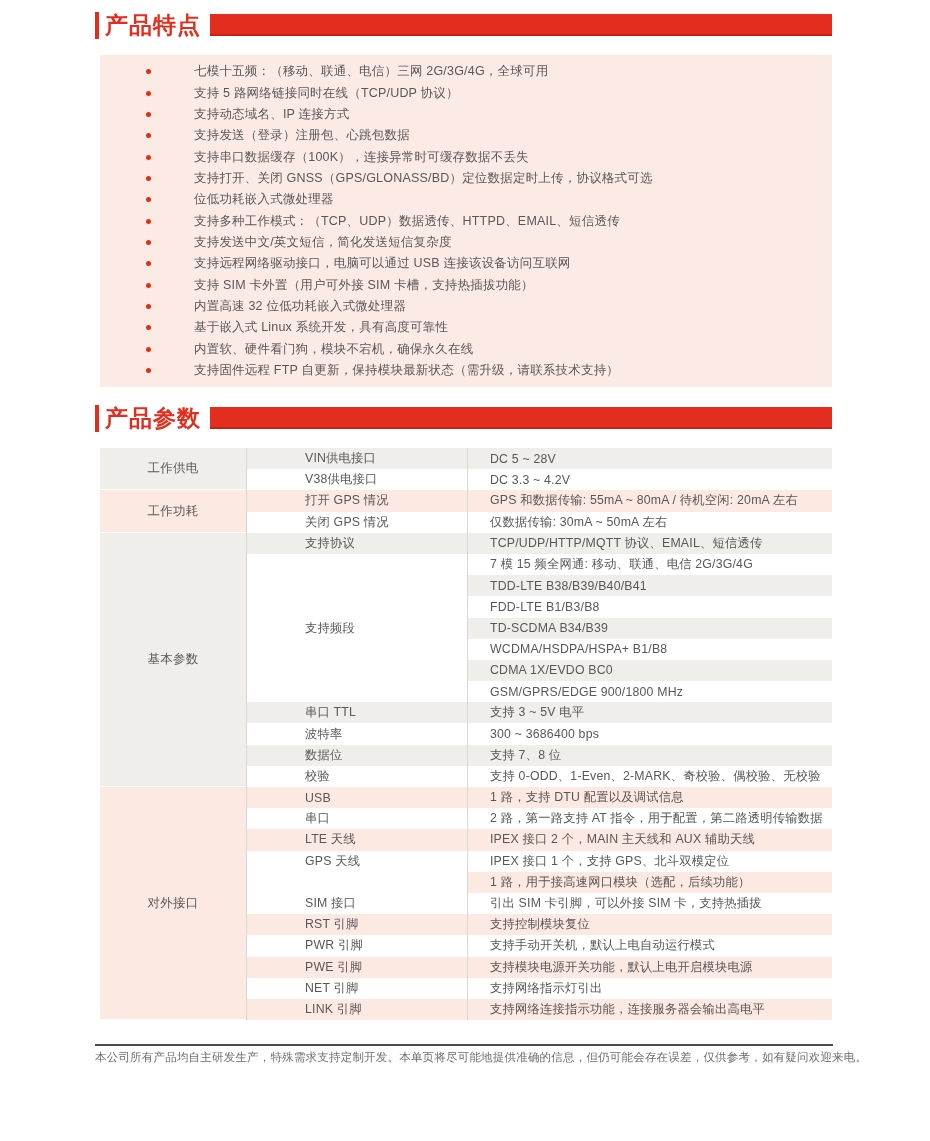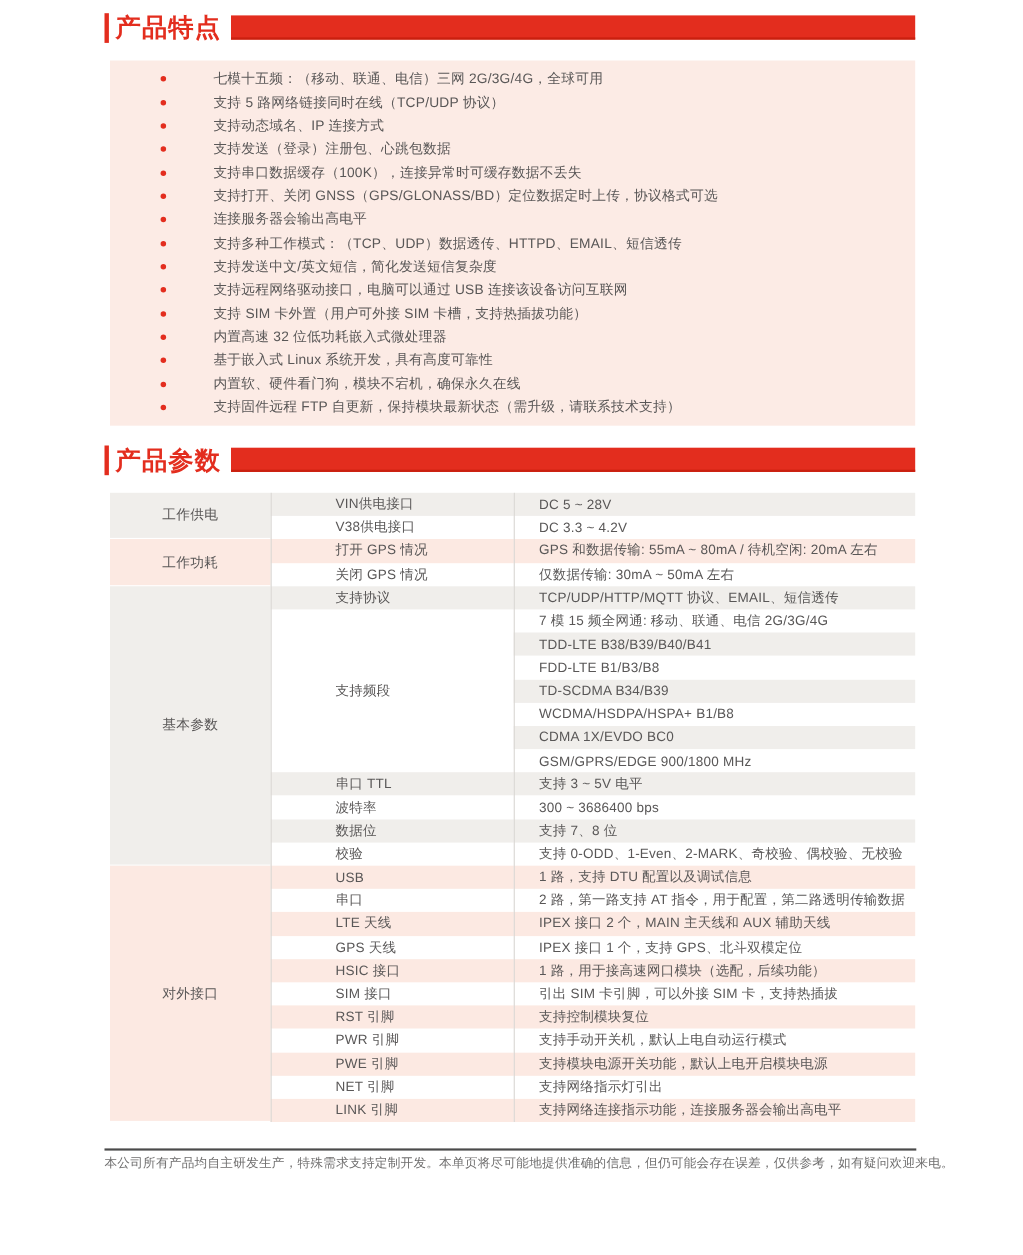--- a/index.html
+++ b/index.html
@@ -104,21 +104,21 @@
       <li class="feature-item">
         <span class="bullet"></span>
         <span>支持串口数据缓存（100K），连接异常时可缓存数据不丢失</span>
       </li>
       <li class="feature-item">
         <span class="bullet"></span>
         <span>支持打开、关闭 GNSS（GPS/GLONASS/BD）定位数据定时上传，协议格式可选</span>
       </li>
       <li class="feature-item">
         <span class="bullet"></span>
-        <span>连接服务器会输出高电平</span>
+        <span>位低功耗嵌入式微处理器</span>
       </li>
       <li class="feature-item">
         <span class="bullet"></span>
         <span>支持多种工作模式：（TCP、UDP）数据透传、HTTPD、EMAIL、短信透传</span>
       </li>
       <li class="feature-item">
         <span class="bullet"></span>
         <span>支持发送中文/英文短信，简化发送短信复杂度</span>
       </li>
       <li class="feature-item">
@@ -188,21 +188,20 @@
     <div class="cell value t-white" style="grid-area: 16 / 3;">支持 0-ODD、1-Even、2-MARK、奇校验、偶校验、无校验</div>
     <div class="cell cat t-pink" style="grid-area: 17 / 1 / 28;">对外接口</div>
     <div class="cell param t-pink" style="grid-area: 17 / 2;">USB</div>
     <div class="cell value t-pink" style="grid-area: 17 / 3;">1 路，支持 DTU 配置以及调试信息</div>
     <div class="cell param t-white" style="grid-area: 18 / 2;">串口</div>
     <div class="cell value t-white" style="grid-area: 18 / 3;">2 路，第一路支持 AT 指令，用于配置，第二路透明传输数据</div>
     <div class="cell param t-pink" style="grid-area: 19 / 2;">LTE 天线</div>
     <div class="cell value t-pink" style="grid-area: 19 / 3;">IPEX 接口 2 个，MAIN 主天线和 AUX 辅助天线</div>
     <div class="cell param t-white" style="grid-area: 20 / 2;">GPS 天线</div>
     <div class="cell value t-white" style="grid-area: 20 / 3;">IPEX 接口 1 个，支持 GPS、北斗双模定位</div>
-    <div class="cell param t-pink" style="grid-area: 21 / 2;">HSIC 接口</div>
     <div class="cell value t-pink" style="grid-area: 21 / 3;">1 路，用于接高速网口模块（选配，后续功能）</div>
     <div class="cell param t-white" style="grid-area: 22 / 2;">SIM 接口</div>
     <div class="cell value t-white" style="grid-area: 22 / 3;">引出 SIM 卡引脚，可以外接 SIM 卡，支持热插拔</div>
     <div class="cell param t-pink" style="grid-area: 23 / 2;">RST 引脚</div>
     <div class="cell value t-pink" style="grid-area: 23 / 3;">支持控制模块复位</div>
     <div class="cell param t-white" style="grid-area: 24 / 2;">PWR 引脚</div>
     <div class="cell value t-white" style="grid-area: 24 / 3;">支持手动开关机，默认上电自动运行模式</div>
     <div class="cell param t-pink" style="grid-area: 25 / 2;">PWE 引脚</div>
     <div class="cell value t-pink" style="grid-area: 25 / 3;">支持模块电源开关功能，默认上电开启模块电源</div>
     <div class="cell param t-white" style="grid-area: 26 / 2;">NET 引脚</div>

